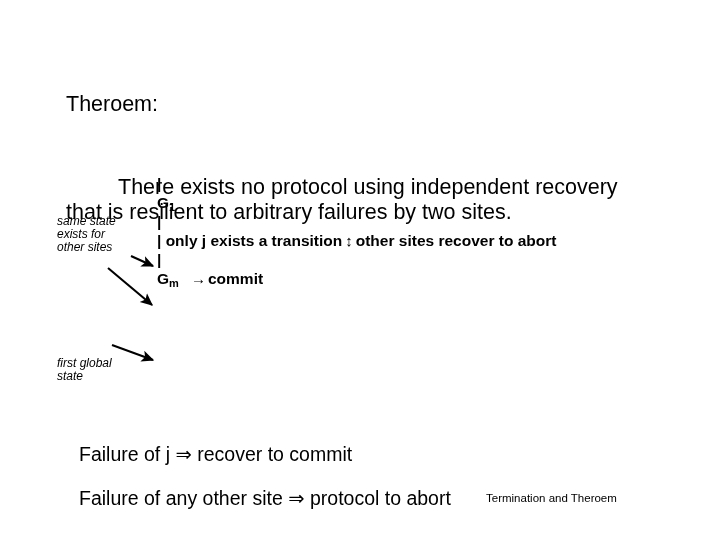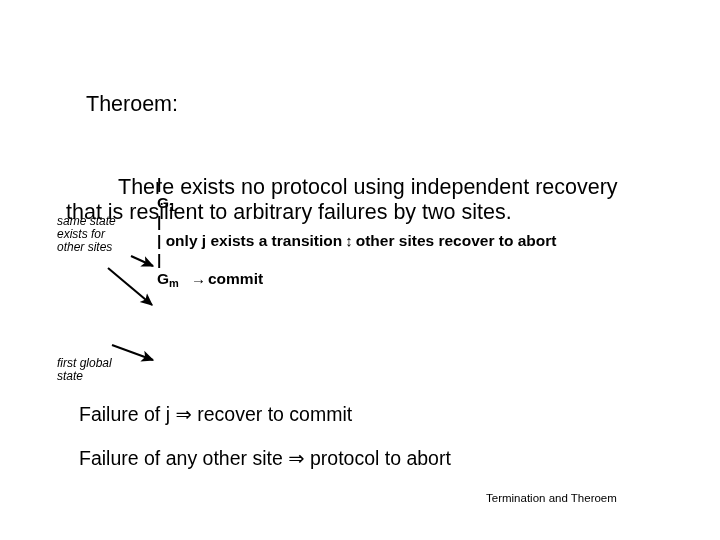--- a/index.html
+++ b/index.html
@@ -29,21 +29,20 @@
     left: 66px;
     top: 42px;
     width: 580px;
     font-size: 21.5px;
     line-height: 25px;
     color: #000;
     white-space: pre-wrap;
   }
   .theorem-title {
     display: block;
-    margin-left: 20px;
   }
   .theorem-body {
     display: block;
     text-indent: 52px;
     margin-top: 8px;
   }
 
   
   .diagram {
     position: absolute;
@@ -128,20 +127,21 @@
     pointer-events: none;
   }
 
   
   .conclusion {
     position: absolute;
     font-size: 19.5px;
     line-height: 24px;
     white-space: nowrap;
     color: #000;
+    margin-top: 40px;
   }
   .conclusion-1 { left: 79px; top: 402px; }
   .conclusion-2 { left: 79px; top: 446px; }
 
   
   .footer {
     position: absolute;
     left: 486px;
     top: 491px;
     font-size: 11.5px;

